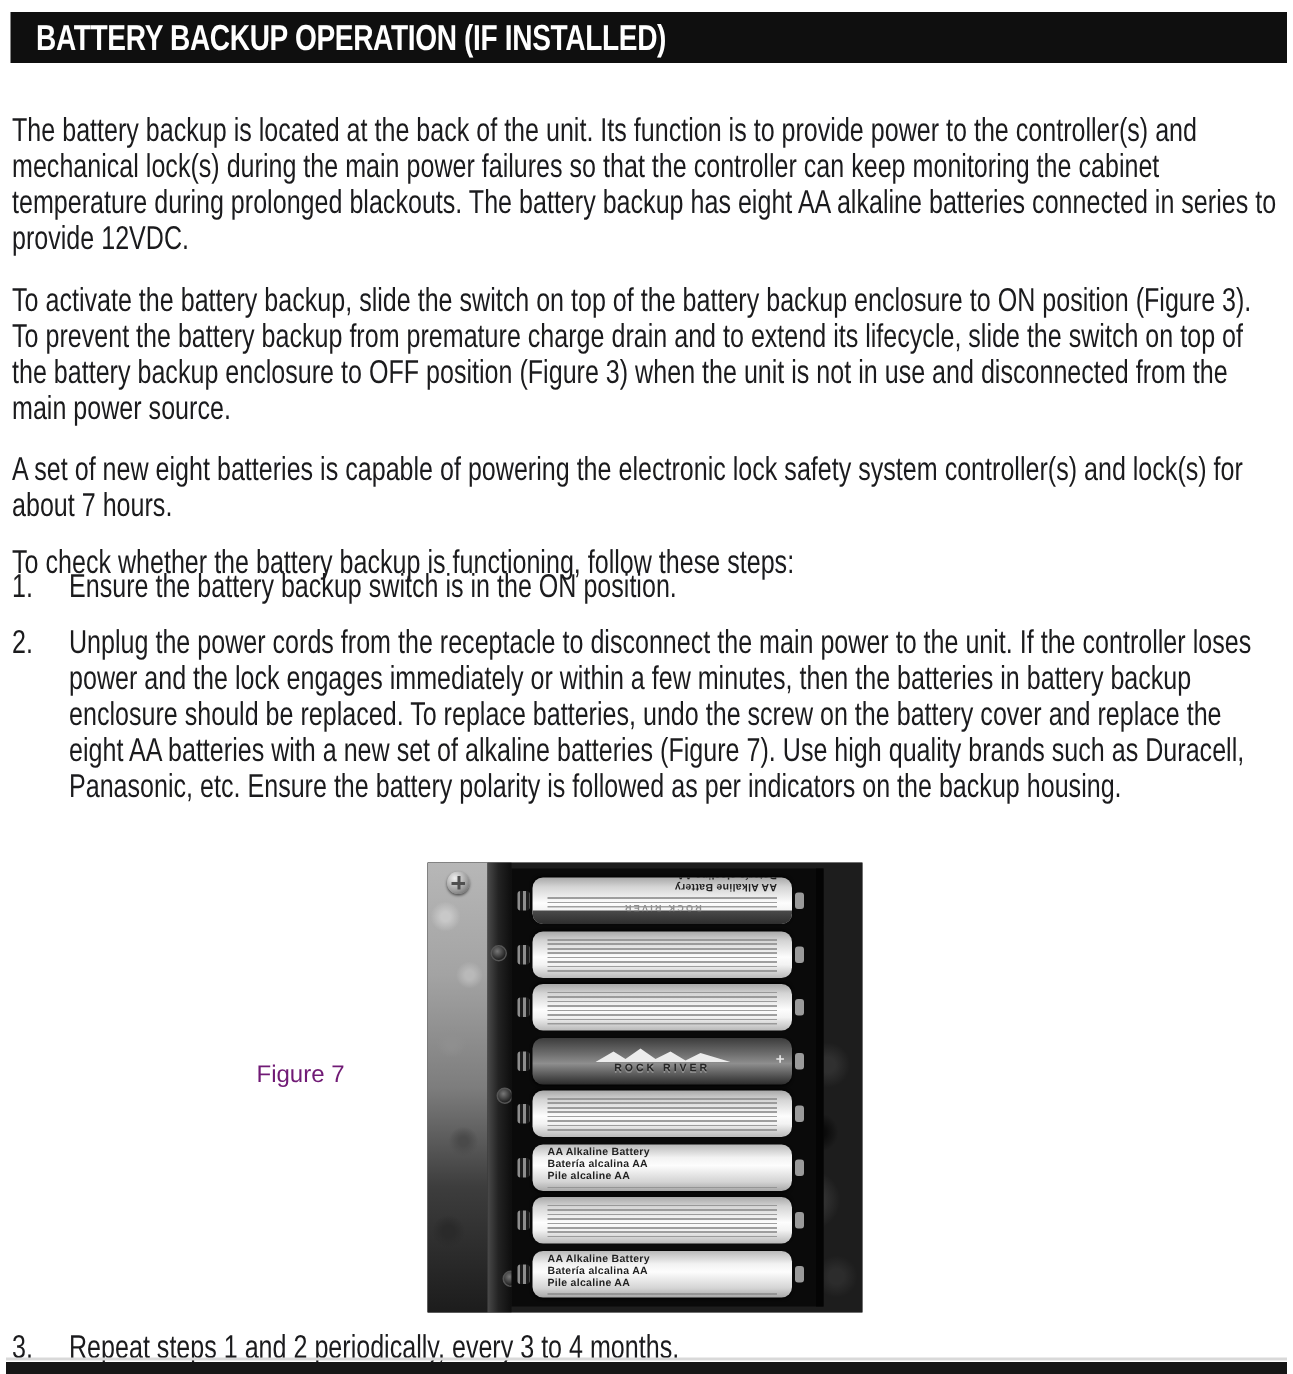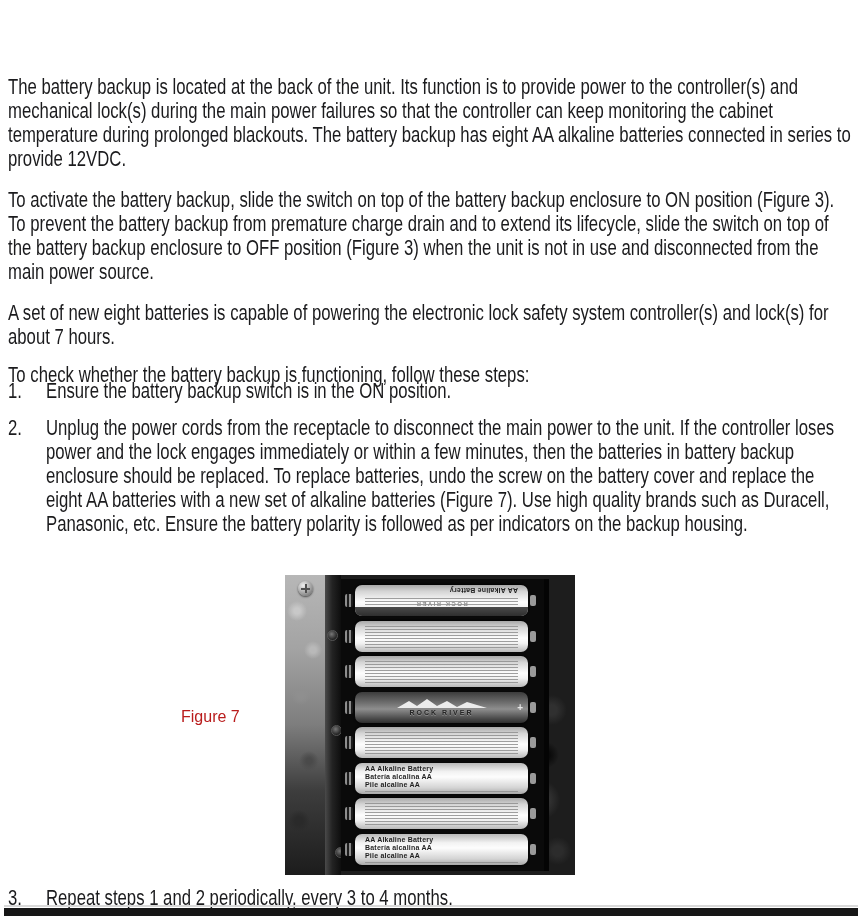--- a/index.html
+++ b/index.html
@@ -29,22 +29,22 @@
     font-size:22px;line-height:24px;color:#1b1b1d;
   }
   .para{position:absolute;left:0;width:1112px;}
   .p1{top:53px;} .p2{top:166px;} .p3{top:279px;} .p4{top:341px;}
   .step{position:absolute;left:0;width:1112px;display:flex;}
   .s1{top:379px;} .s2{top:416px;} .s3{top:886px;}
   .step-num{flex:0 0 50px;}
   .step-text{flex:1 1 auto;}
   
   .fig-caption{
-    position:absolute;left:181px;top:708px;
-    font-size:16px;color:#b91c1c;letter-spacing:0;
+    position:absolute;left:171px;top:708px;
+    font-size:16px;color:#701a75;letter-spacing:0;
   }
   .photo{
     position:absolute;left:285px;top:575px;width:290px;height:300px;
     background:#1f1f1f;overflow:hidden;
   }
   .ph-bg{
     position:absolute;left:0;top:0;right:0;bottom:0;
     background:
       radial-gradient(circle at 85% 15%, #343434 0 6px, transparent 18px),
       radial-gradient(circle at 92% 45%, #303030 0 5px, transparent 15px),
@@ -144,20 +144,23 @@
   }
   .footer-bar{
     position:absolute;left:4px;top:908px;width:854px;height:8px;background:#161616;
   }
 </style>
 </head>
 <body>
 
 <div class="page">
 
+  <div class="header-bar">
+    <span class="header-title">BATTERY BACKUP OPERATION (IF INSTALLED)</span>
+  </div>
 
   <div class="condensed">
     <p class="para p1">The battery backup is located at the back of the unit. Its function is to provide power to the controller(s) and mechanical lock(s) during the main power failures so that the controller can keep monitoring the cabinet temperature during prolonged blackouts. The battery backup has eight AA alkaline batteries connected in series to provide 12VDC.</p>
     <p class="para p2">To activate the battery backup, slide the switch on top of the battery backup enclosure to ON position (Figure 3). To prevent the battery backup from premature charge drain and to extend its lifecycle, slide the switch on top of the battery backup enclosure to OFF position (Figure 3) when the unit is not in use and disconnected from the main power source.</p>
     <p class="para p3">A set of new eight batteries is capable of powering the electronic lock safety system controller(s) and lock(s) for about 7 hours.</p>
     <p class="para p4">To check whether the battery backup is functioning, follow these steps:</p>
 
     <div class="step s1">
       <span class="step-num">1.</span>
       <span class="step-text">Ensure the battery backup switch is in the ON position.</span>

